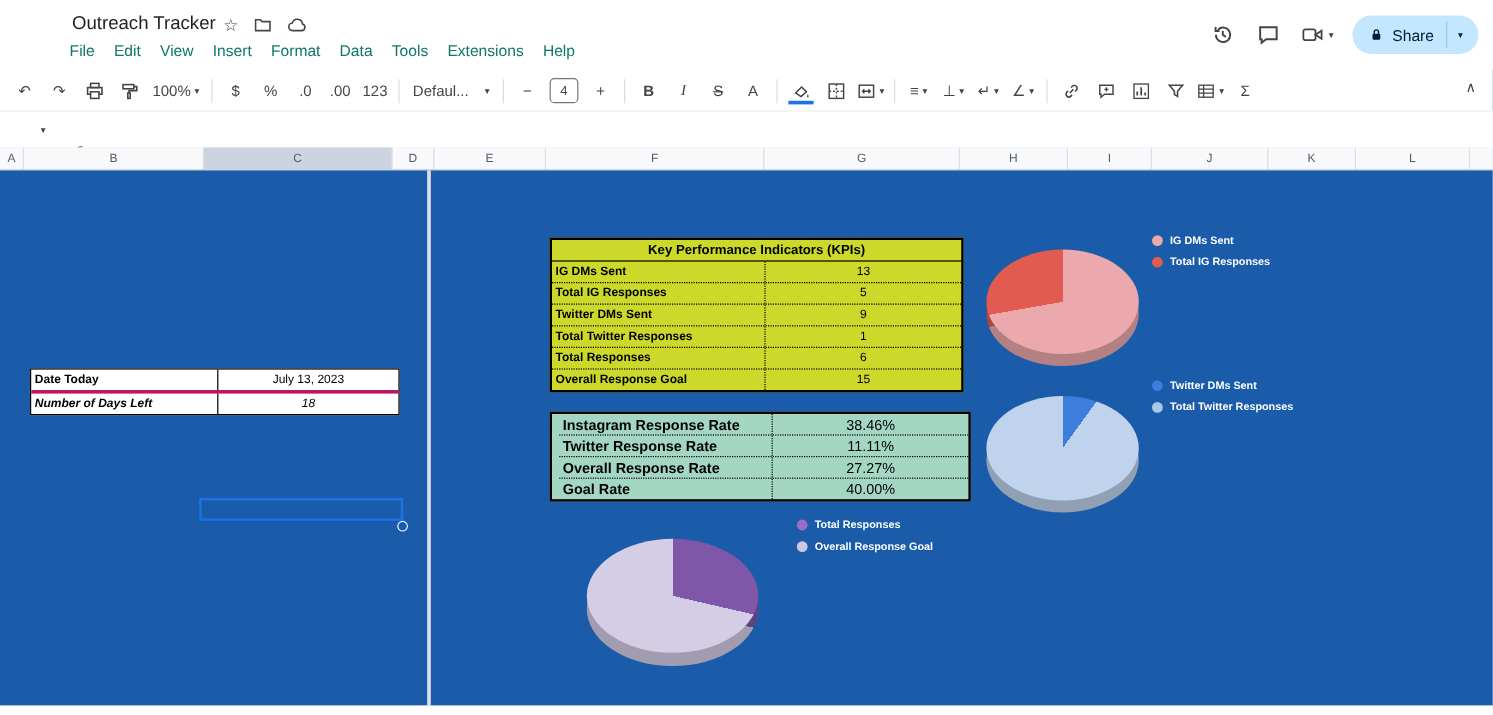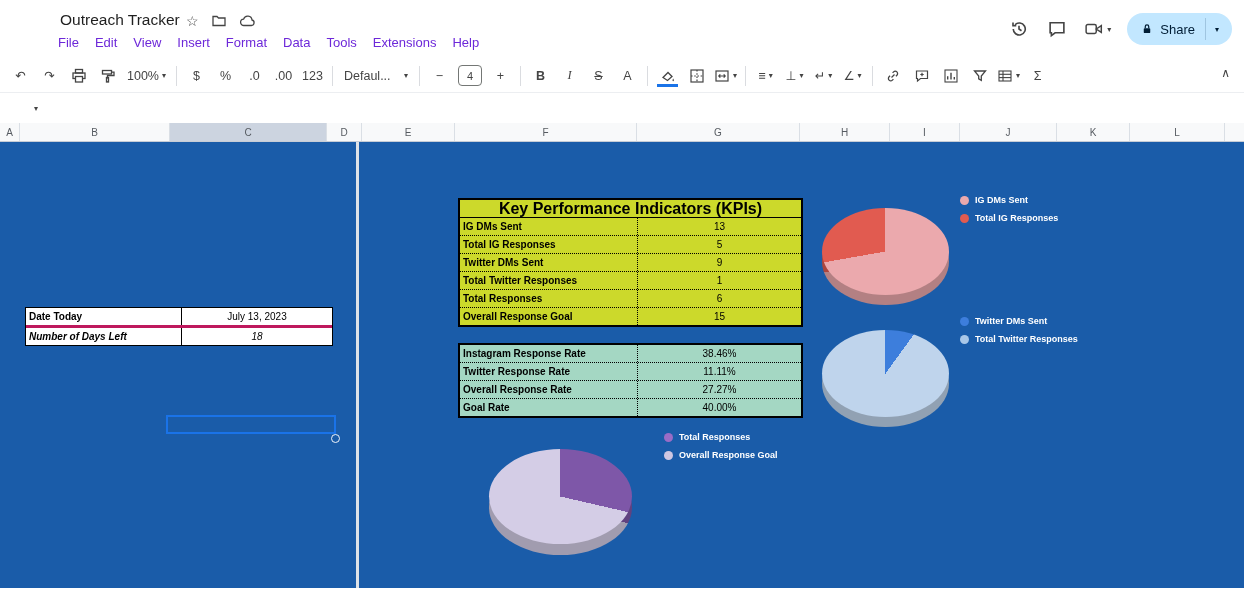--- a/index.html
+++ b/index.html
@@ -5,21 +5,21 @@
   html,body{margin:0;padding:0;}
   body{width:1244px;height:596px;position:relative;overflow:hidden;background:#fff;
        font-family:"Liberation Sans",sans-serif;color:#1f1f1f;}
 
   
   .topbar{position:absolute;top:0;left:0;width:1244px;height:58px;background:#fff;margin-left:42px;}
   .doc-title{position:absolute;left:18px;top:11px;font-size:15.5px;color:#1f1f1f;}
   .title-icons{position:absolute;left:144px;top:13px;display:flex;gap:12px;align-items:center;color:#444;}
   .title-icons svg{display:block;}
   .star{font-size:14px;line-height:16px;}
-  .menubar{position:absolute;left:8px;top:33px;display:flex;font-size:13px;color:#6d28d9;}
+  .menubar{position:absolute;left:8px;top:33px;display:flex;font-size:13px;color:#0f766e;}
   .menu-item{padding:2px 8px;border-radius:10px;}
   .top-right{position:absolute;right:10px;top:13px;display:flex;align-items:center;gap:16px;}
   .tr-ic{width:22px;height:22px;color:#444;display:flex;align-items:center;justify-content:center;}
   .meet{display:flex;align-items:center;gap:3px;color:#444;}
   .caret{font-size:8px;color:#444;}
   .share-btn{display:flex;align-items:center;height:32px;background:#c2e7ff;border-radius:16px;
              padding:0 4px 0 13px;color:#001d35;font-size:13px;}
   .share-label{margin-left:6px;}
   .share-sep{width:1px;height:22px;background:#9fc5e0;margin-left:10px;}
   .share-caret{padding:0 9px;font-size:8px;}
@@ -70,29 +70,29 @@
               padding-left:3px;font-weight:bold;box-sizing:border-box;}
   .info-value{flex:1;display:flex;align-items:center;justify-content:center;}
 
   .sel-box{position:absolute;left:166px;top:273px;width:166px;height:15px;border:2px solid #1a73e8;}
   .sel-handle{position:absolute;right:-6px;bottom:-11px;width:7px;height:7px;border:1.5px solid #eef3fb;
               border-radius:50%;background:transparent;}
 
   .kpi-table{position:absolute;left:458px;top:56px;width:341px;border:2px solid #000;background:#ccd92b;
              font-size:10px;color:#000;}
   .kpi-title{height:17px;display:flex;align-items:center;justify-content:center;font-weight:bold;
-             font-size:16px;border-bottom:1px solid #000;}
+             font-size:11px;border-bottom:1px solid #000;}
   .t-row{display:flex;height:17px;}
   .t-row + .t-row{border-top:1px dotted #000;}
   .t-label{width:178px;border-right:1px dotted #000;font-weight:bold;display:flex;align-items:center;
            padding-left:3px;box-sizing:border-box;}
   .t-value{flex:1;display:flex;align-items:center;justify-content:center;}
 
   .rate-table{position:absolute;left:458px;top:201px;width:341px;border:2px solid #000;background:#a4d7c3;
-              font-size:10px;color:#000;}
+              font-size:12px;color:#000;padding-left:6px;}
 
   
   .pie{position:absolute;}
   .pie .depth,.pie .face{position:absolute;left:0;top:0;width:100%;border-radius:50%;}
   .pie .depth{filter:brightness(.76);}
   .pie-ig{left:822px;top:66px;width:127px;height:97px;}
   .pie-ig .face,.pie-ig .depth{height:87px;background:conic-gradient(#eba9ad 0deg 260deg,#e15b50 260deg 360deg);}
   .pie-ig .depth{top:10px;}
   .pie-tw{left:822px;top:188px;width:127px;height:97px;}
   .pie-tw .face,.pie-tw .depth{height:87px;background:conic-gradient(#3d7edc 0deg 36deg,#bfd4ec 36deg 360deg);}

